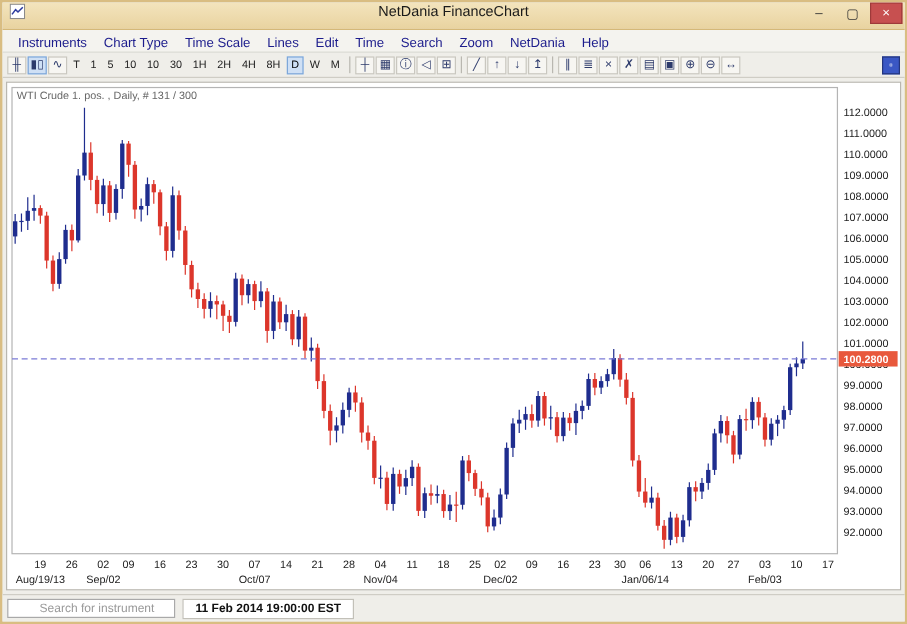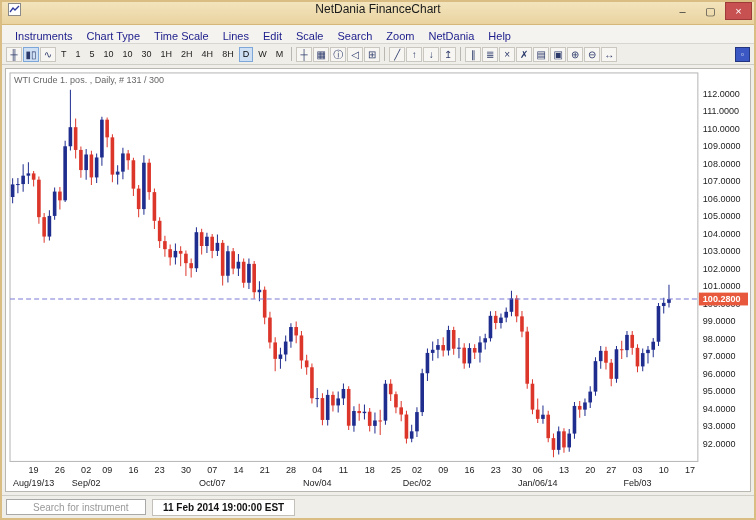--- a/index.html
+++ b/index.html
@@ -64,21 +64,21 @@
       <span class="win-btn close">×</span>
     </span>
   </div>
 
   <div class="menubar" id="menubar">
       <span class="menu-item">Instruments</span>
       <span class="menu-item">Chart Type</span>
       <span class="menu-item">Time Scale</span>
       <span class="menu-item">Lines</span>
       <span class="menu-item">Edit</span>
-      <span class="menu-item">Scale</span>
+      <span class="menu-item">Time</span>
       <span class="menu-item">Search</span>
       <span class="menu-item">Zoom</span>
       <span class="menu-item">NetDania</span>
       <span class="menu-item">Help</span>
     </div>
 
   <div class="toolbar">
     <span id="toolbar-items">
         <span class="tb-icon">╫</span>
         <span class="tb-icon sel">▮▯</span>

